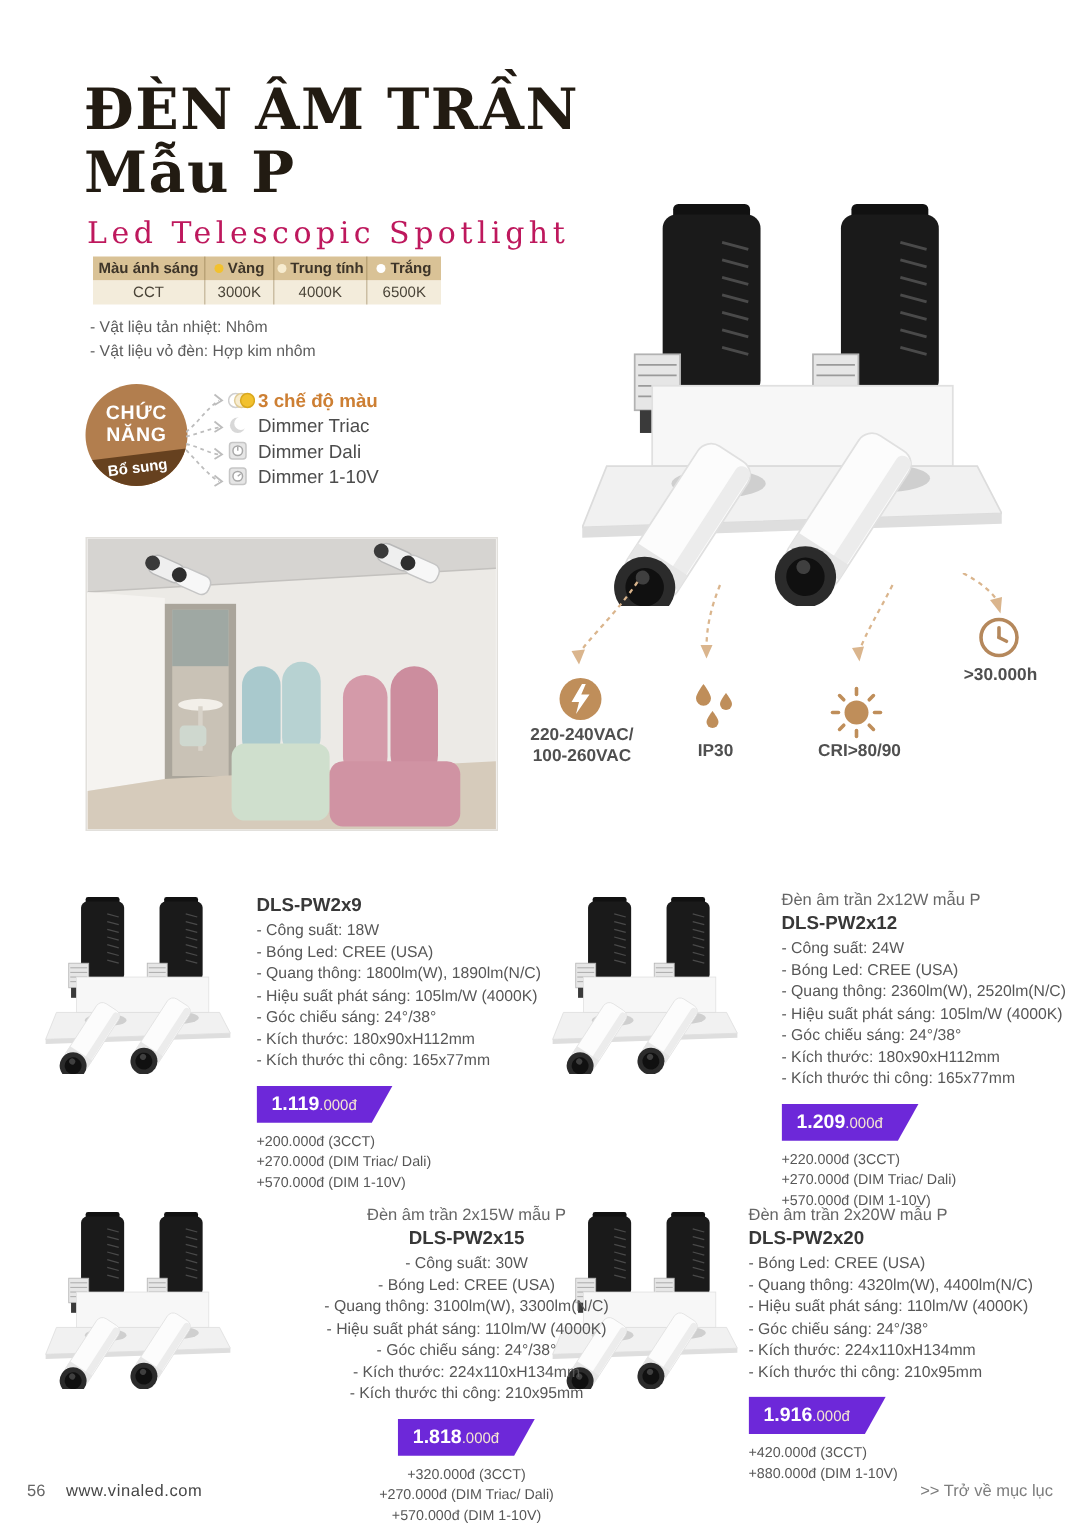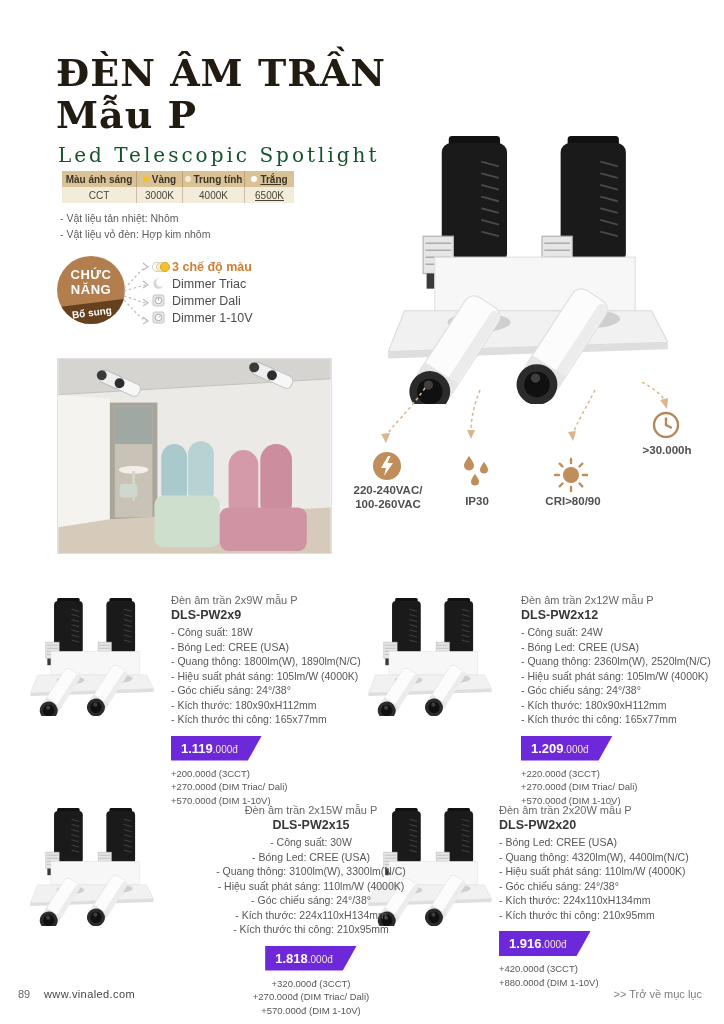--- a/index.html
+++ b/index.html
@@ -8,31 +8,31 @@
     position:relative; width:724px; height:1024px; margin:0 auto;
     background:#ffffff; overflow:hidden;
     font-family:"Liberation Sans","DejaVu Sans",sans-serif;
   }
   
   .title-line { position:absolute; left:56px; font-family:"DejaVu Serif","Liberation Serif",serif;
     font-size:38px; font-weight:bold; color:#221b12; letter-spacing:1px; line-height:42px; }
   .title-1 { top:52px; }
   .title-2 { top:94px; }
   .subtitle { position:absolute; left:58px; top:143px; font-family:"DejaVu Serif","Liberation Serif",serif;
-    font-size:20px; color:#14532d; letter-spacing:3px; }
+    font-size:20px; color:#be185d; letter-spacing:3px; }
   
   .cct-table { position:absolute; left:62px; top:171px; width:232px; font-size:10px; }
   .cct-row { display:flex; }
   .cct-row.hdr { background:#d9c296; font-weight:bold; color:#3d3428; }
   .cct-row.val { background:#f3ecdb; color:#4a4438; }
   .cct-cell { display:flex; align-items:center; justify-content:center; padding:2.5px 0; }
   .cct-row .c0 { width:74px; }
   .cct-row .c1 { width:46px; border-left:1px solid rgba(130,105,60,.35); }
   .cct-row .c2 { width:62px; border-left:1px solid rgba(130,105,60,.35); }
-  .cct-row .c3 { width:50px; border-left:1px solid rgba(130,105,60,.35);text-decoration:underline; }
+  .cct-row .c3 { width:50px; border-left:1px solid rgba(130,105,60,.35); }
   .dot { display:inline-block; width:6px; height:6px; border-radius:50%; margin-right:3px; }
   .dot-yellow { background:#f2c12e; }
   .dot-neutral { background:#f7ecd0; }
   .dot-white  { background:#ffffff; }
   
   .materials { position:absolute; left:60px; top:211px; font-size:10.5px; color:#5c5c5c; line-height:15.5px; }
   
   .badge { position:absolute; left:57px; top:256px; width:68px; height:68px; border-radius:50%;
     background:#b27e4e; overflow:hidden; text-align:center; }
   .badge-main { margin-top:11px; color:#fff; font-weight:bold; font-size:13px; line-height:15px; letter-spacing:.5px; }
@@ -367,21 +367,20 @@
       <use href="#spotlight-fig"></use>
     </svg>
   <svg class="listing-img li-3" viewBox="0 0 240 230">
       <use href="#spotlight-fig"></use>
     </svg>
   <svg class="listing-img li-4" viewBox="0 0 240 230">
       <use href="#spotlight-fig"></use>
     </svg>
 
   <div class="listing lt-1">
-    <div class="p-name">Đèn âm trần 2x9W mẫu P</div>
     <div class="p-model">DLS-PW2x9</div>
     <div class="p-spec">- Công suất: 18W</div>
     <div class="p-spec">- Bóng Led: CREE (USA)</div>
     <div class="p-spec">- Quang thông: 1800lm(W), 1890lm(N/C)</div>
     <div class="p-spec">- Hiệu suất phát sáng: 105lm/W (4000K)</div>
     <div class="p-spec">- Góc chiếu sáng: 24°/38°</div>
     <div class="p-spec">- Kích thước: 180x90xH112mm</div>
     <div class="p-spec">- Kích thước thi công: 165x77mm</div>
     <div class="price-ribbon">
       <span class="price-main">1.119</span><span class="price-suffix">.000đ</span>
@@ -444,17 +443,17 @@
     <div class="p-spec">- Kích thước thi công: 210x95mm</div>
     <div class="price-ribbon">
       <span class="price-main">1.916</span><span class="price-suffix">.000đ</span>
     </div>
     <div class="p-addons">
       <div class="p-addon">+420.000đ (3CCT)</div>
       <div class="p-addon">+880.000đ (DIM 1-10V)</div>
     </div>
   </div>
 
-  <div class="footer-pagenum">89</div>
+  <div class="footer-pagenum">56</div>
   <div class="footer-site">www.vinaled.com</div>
   <div class="footer-back">&gt;&gt; Trở về mục lục</div>
 
 </div>
 
 </body></html>

